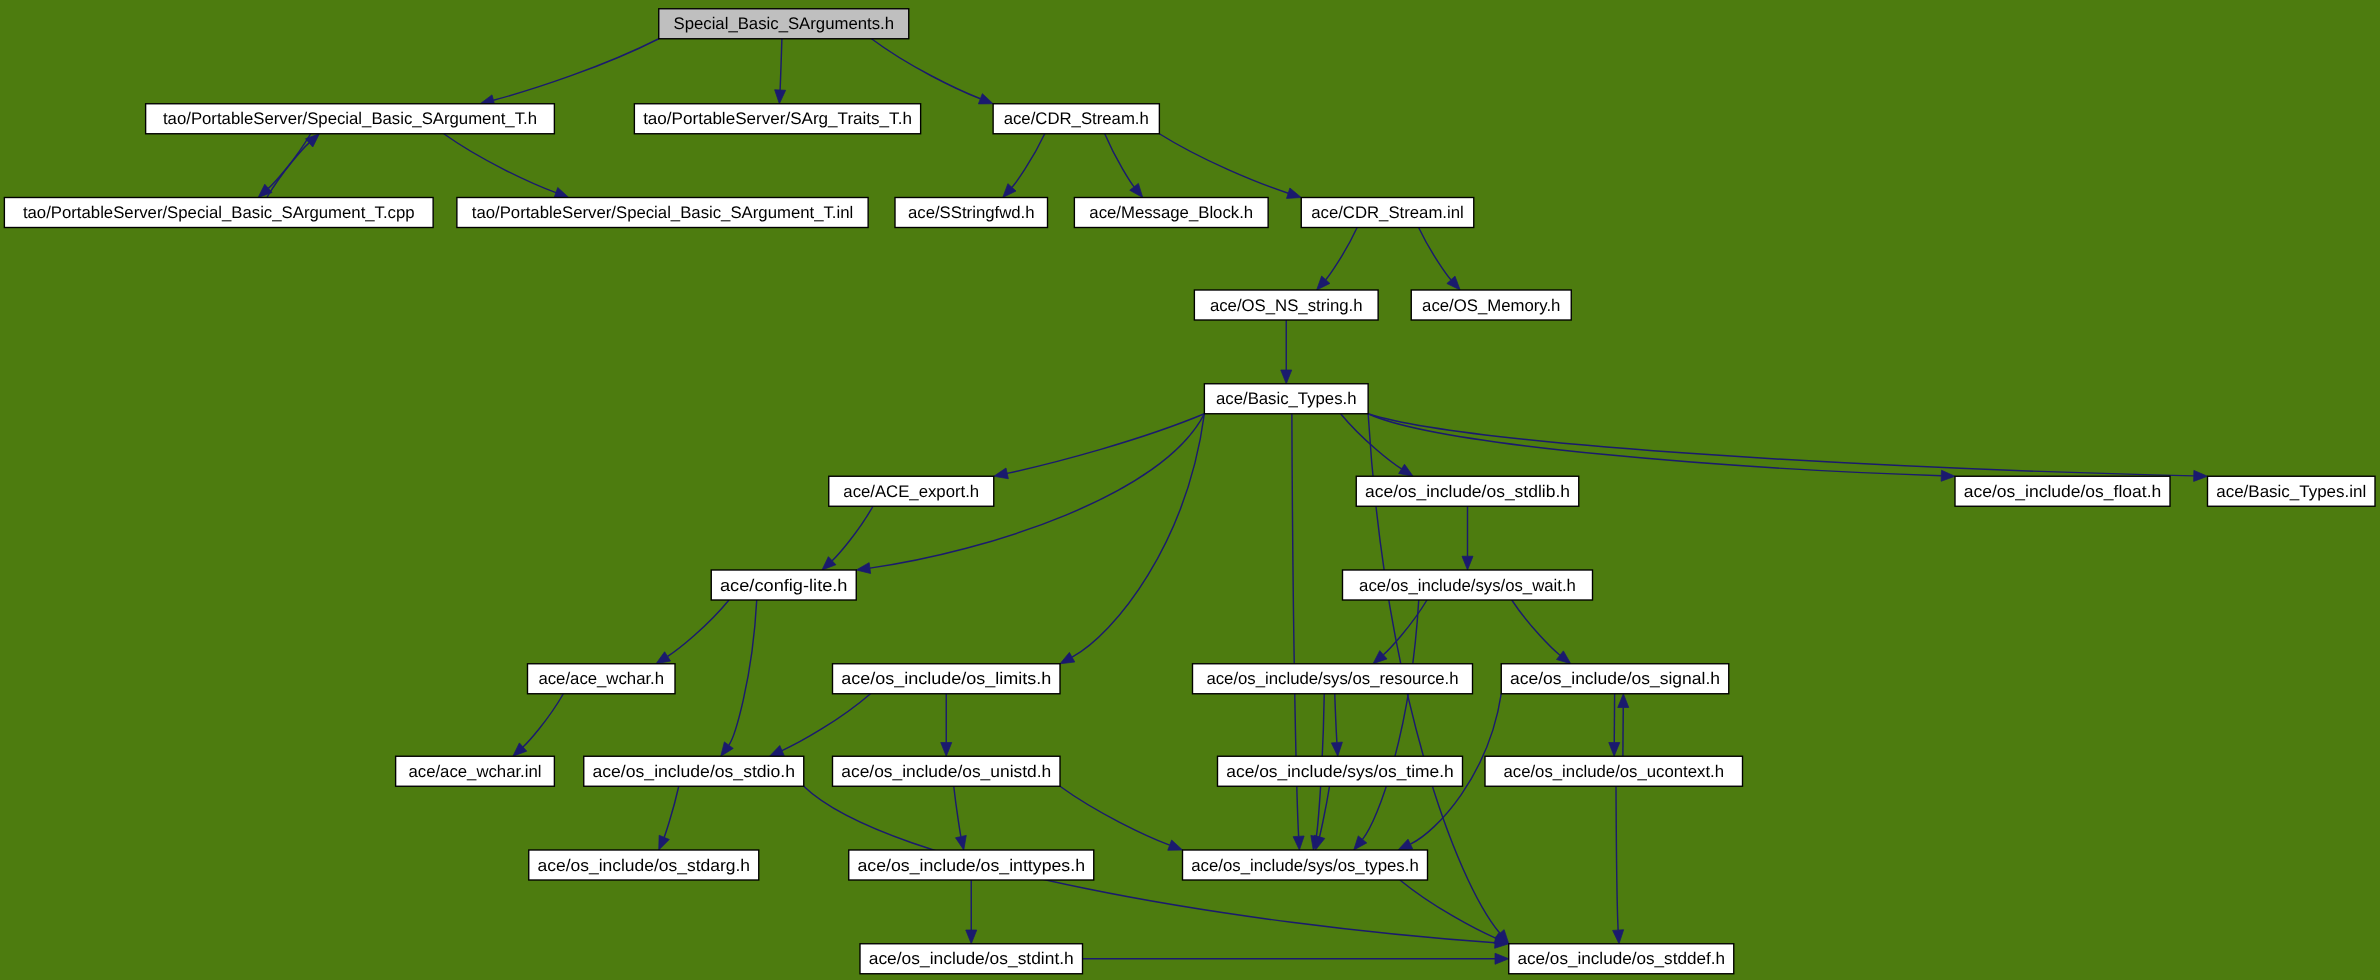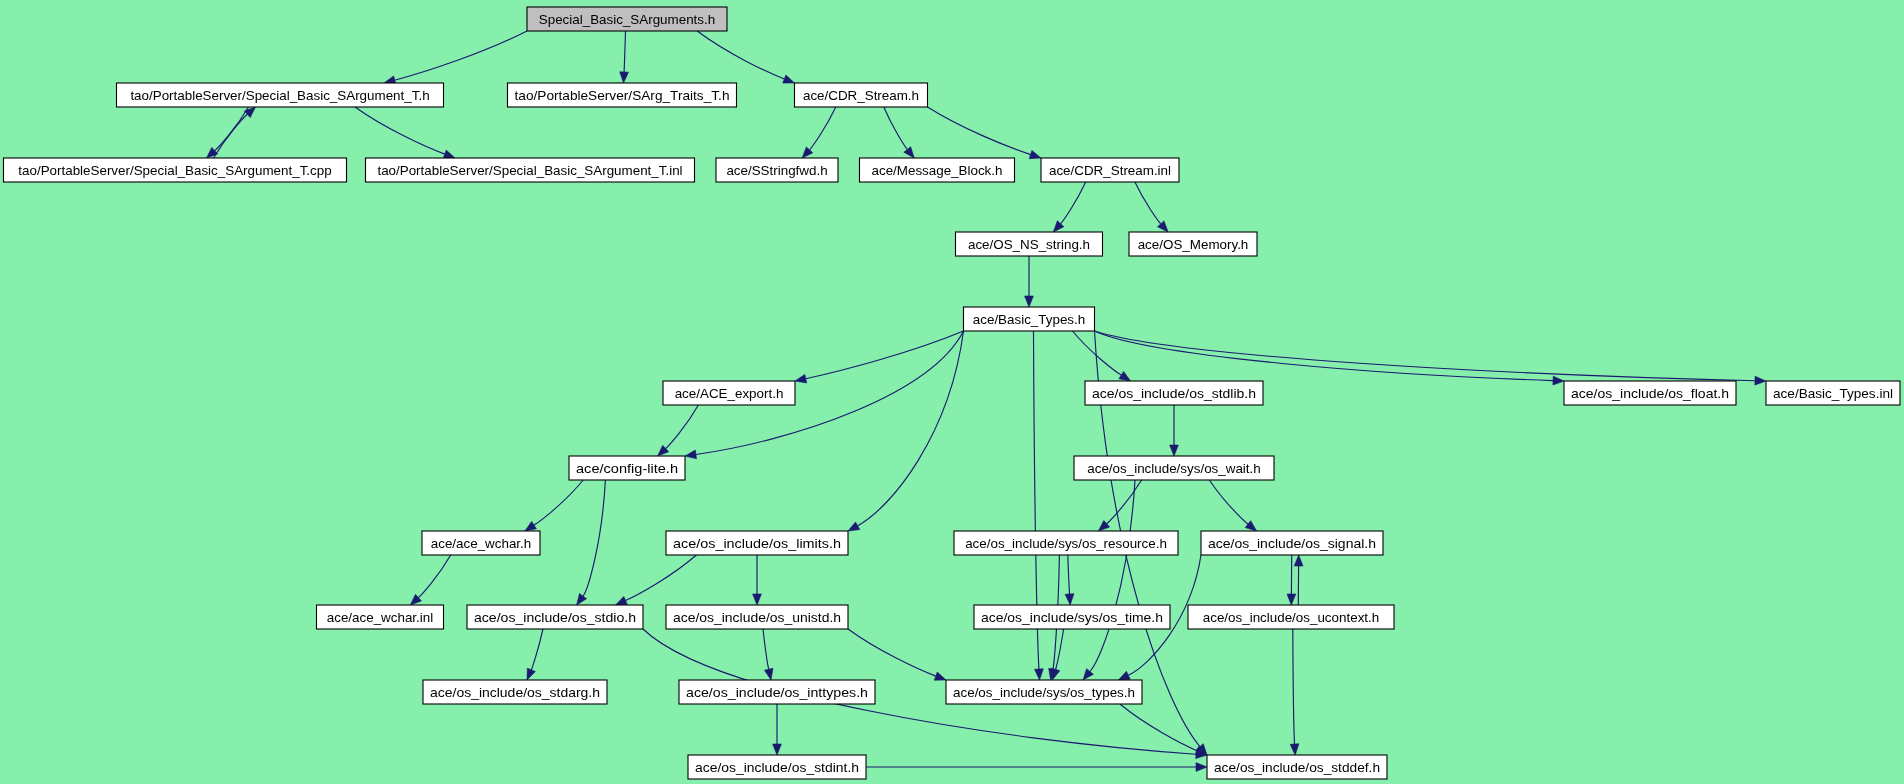--- a/index.html
+++ b/index.html
@@ -10,21 +10,21 @@
   body {
     width: 1904px;
     height: 784px;
     overflow: hidden;
     font-family: "Liberation Sans", sans-serif;
   }
   #graph-root {
     position: relative;
     width: 1904px;
     height: 784px;
-    background: #86efac;
+    background: #4d7c0f;
   }
   svg#dep-graph {
     display: block;
     width: 1904px;
     height: 784px;
   }
   .node-box {
     fill: #ffffff;
     stroke: #000000;
     stroke-width: 1.1;

